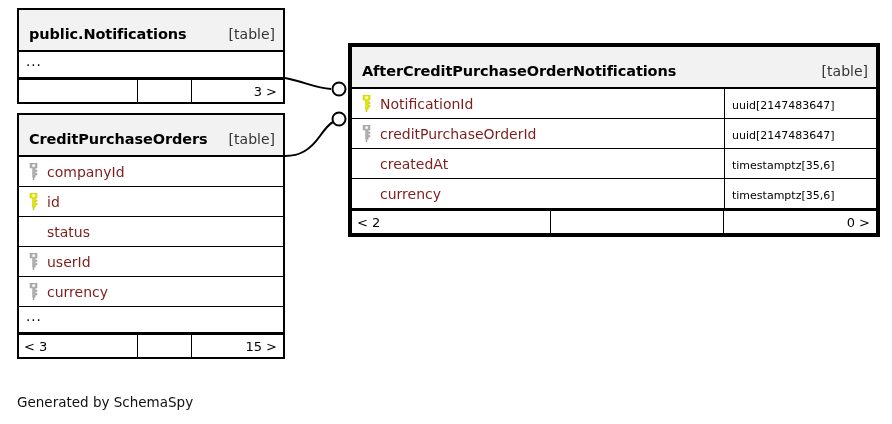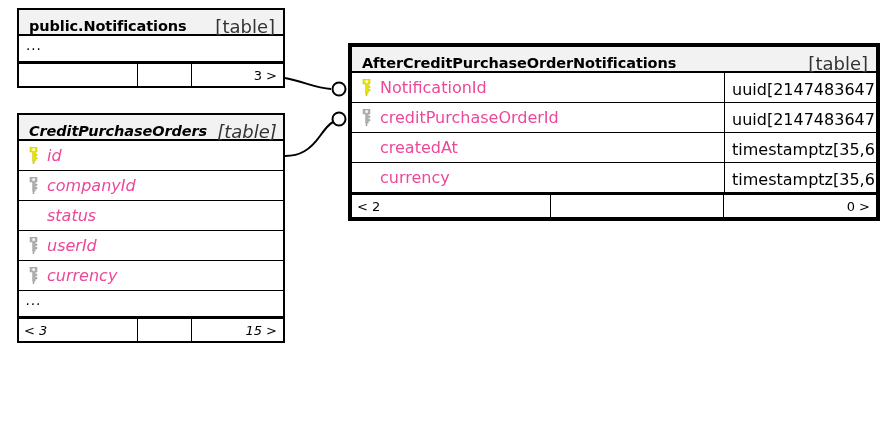--- a/index.html
+++ b/index.html
@@ -45,31 +45,31 @@
   }
 
   .tbl-header {
     display: flex;
     align-items: center;
     justify-content: space-between;
     background: #f2f2f2;
     border-bottom: 2px solid #000000;
     box-sizing: border-box;
     padding: 8px 8px 0 10px;
-    height: 26px;
+    height: 42px;
   }
   .tbl-name {
     font-weight: bold;
     font-size: 14.5px;
     color: #000000;
     letter-spacing: -0.1px;
     white-space: nowrap;
   }
   .tbl-kind {
-    font-size: 18px;
+    font-size: 14px;
     color: #333333;
     white-space: nowrap;
     padding-left: 10px;
   }
 
   
   .col-row {
     display: flex;
     align-items: center;
     height: 30px;
@@ -89,27 +89,27 @@
     box-sizing: border-box;
   }
   .col-type {
     flex: 0 0 auto;
     height: 100%;
     display: flex;
     align-items: center;
     padding: 4px 6px 0 7px;
     border-left: 1.5px solid #000000;
     box-sizing: border-box;
-    font-size: 16px;
+    font-size: 11px;
     color: #000000;
     white-space: nowrap;
   }
   .col-name {
-    font-size: 16px;
-    color: #ec4899;
+    font-size: 14px;
+    color: #7f1d1d;
     white-space: nowrap;
   }
 
   .keyslot {
     flex: 0 0 auto;
     width: 15px;
     height: 18px;
     margin-right: 6px;
     display: flex;
     align-items: center;
@@ -194,48 +194,48 @@
       <span>...</span>
     </div>
 
     <div class="foot-row">
       <div class="foot-cell foot-left" style="width:118px;"></div>
       <div class="foot-cell foot-mid" style="width:55px;"></div>
       <div class="foot-cell foot-right" style="flex:1 1 auto;">3 &gt;</div>
     </div>
   </div>
 
-  <div class="table-box" id="tbl-cpo" style="left:17px; top:113px; width:268px;font-style:italic;">
+  <div class="table-box" id="tbl-cpo" style="left:17px; top:113px; width:268px;">
 
     <div class="tbl-header">
       <span class="tbl-name">CreditPurchaseOrders</span>
       <span class="tbl-kind">[table]</span>
     </div>
 
     <div class="col-row">
       <div class="col-main">
         <span class="keyslot">
           <svg width="11" height="17" viewBox="0 0 11 17">
+            <path d="M2 0 H9 V5 H7.2 V7 H9 V8.6 H7.2 V10.3 H9 V12 H7.2 V14.2 H6 V17 H5 V14.2 H4.6 V5 H2 Z" fill="#b0b0b0" stroke="#9a9a9a" stroke-width="0.5"></path>
+            <rect x="4.4" y="1.4" width="2.4" height="2.4" fill="#ffffff"></rect>
+          </svg>
+        </span>
+        <span class="col-name">companyId</span>
+      </div>
+    </div>
+
+    <div class="col-row">
+      <div class="col-main">
+        <span class="keyslot">
+          <svg width="11" height="17" viewBox="0 0 11 17">
             <path d="M2 0 H9 V5 H7.2 V7 H9 V8.6 H7.2 V10.3 H9 V12 H7.2 V14.2 H6 V17 H5 V14.2 H4.6 V5 H2 Z" fill="#e8e800" stroke="#b8b800" stroke-width="0.5"></path>
             <rect x="4.4" y="1.4" width="2.4" height="2.4" fill="#ffffff"></rect>
           </svg>
         </span>
         <span class="col-name">id</span>
-      </div>
-    </div>
-
-    <div class="col-row">
-      <div class="col-main">
-        <span class="keyslot">
-          <svg width="11" height="17" viewBox="0 0 11 17">
-            <path d="M2 0 H9 V5 H7.2 V7 H9 V8.6 H7.2 V10.3 H9 V12 H7.2 V14.2 H6 V17 H5 V14.2 H4.6 V5 H2 Z" fill="#b0b0b0" stroke="#9a9a9a" stroke-width="0.5"></path>
-            <rect x="4.4" y="1.4" width="2.4" height="2.4" fill="#ffffff"></rect>
-          </svg>
-        </span>
-        <span class="col-name">companyId</span>
       </div>
     </div>
 
     <div class="col-row">
       <div class="col-main">
         <span class="keyslot empty"></span>
         <span class="col-name">status</span>
       </div>
     </div>
 
@@ -324,14 +324,15 @@
       <div class="col-type" style="width:152px;">timestamptz[35,6]</div>
     </div>
 
     <div class="foot-row">
       <div class="foot-cell foot-left" style="width:198px;">&lt; 2</div>
       <div class="foot-cell foot-mid" style="width:174px;"></div>
       <div class="foot-cell foot-right" style="flex:1 1 auto;">0 &gt;</div>
     </div>
   </div>
 
+  <div id="credit">Generated by SchemaSpy</div>
 
 </div>
 
 </body></html>

